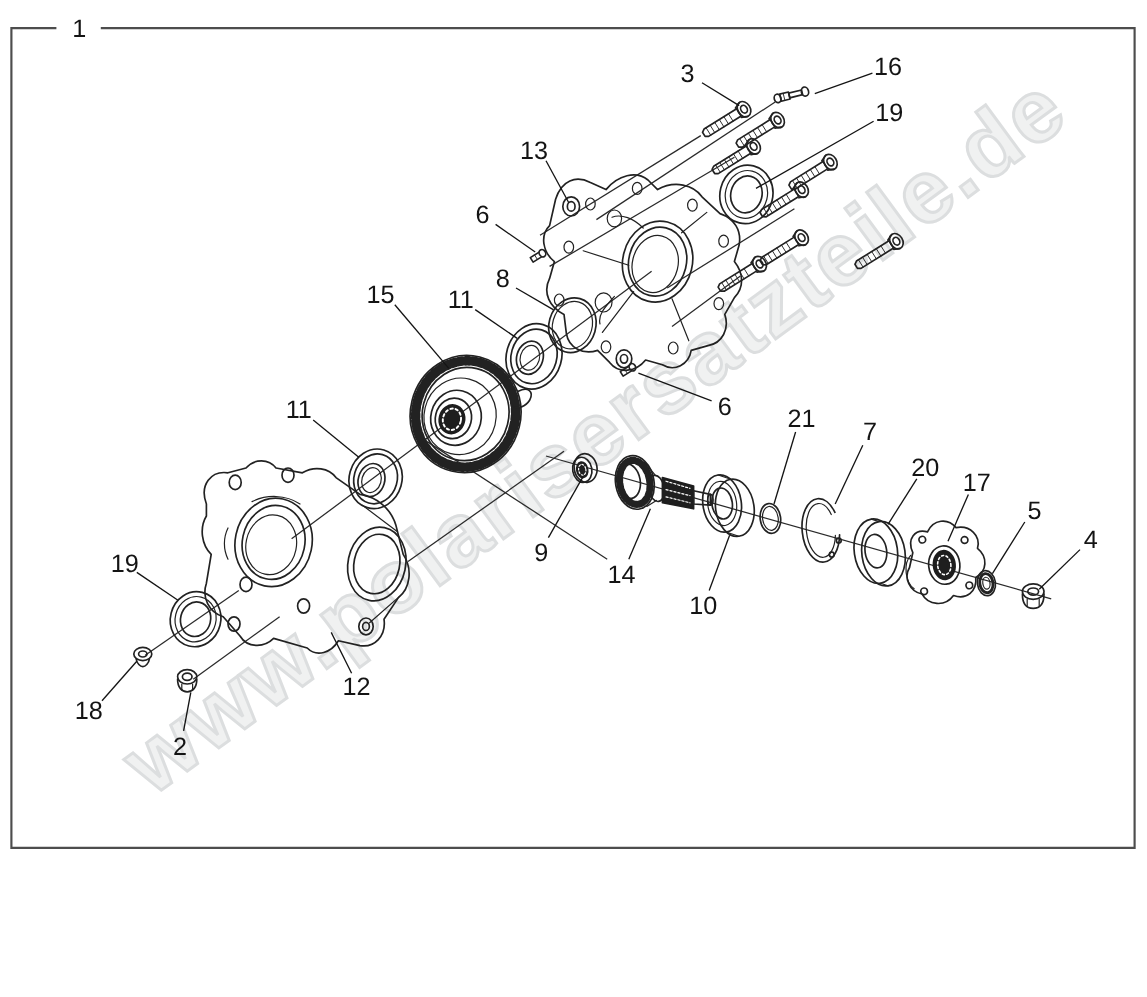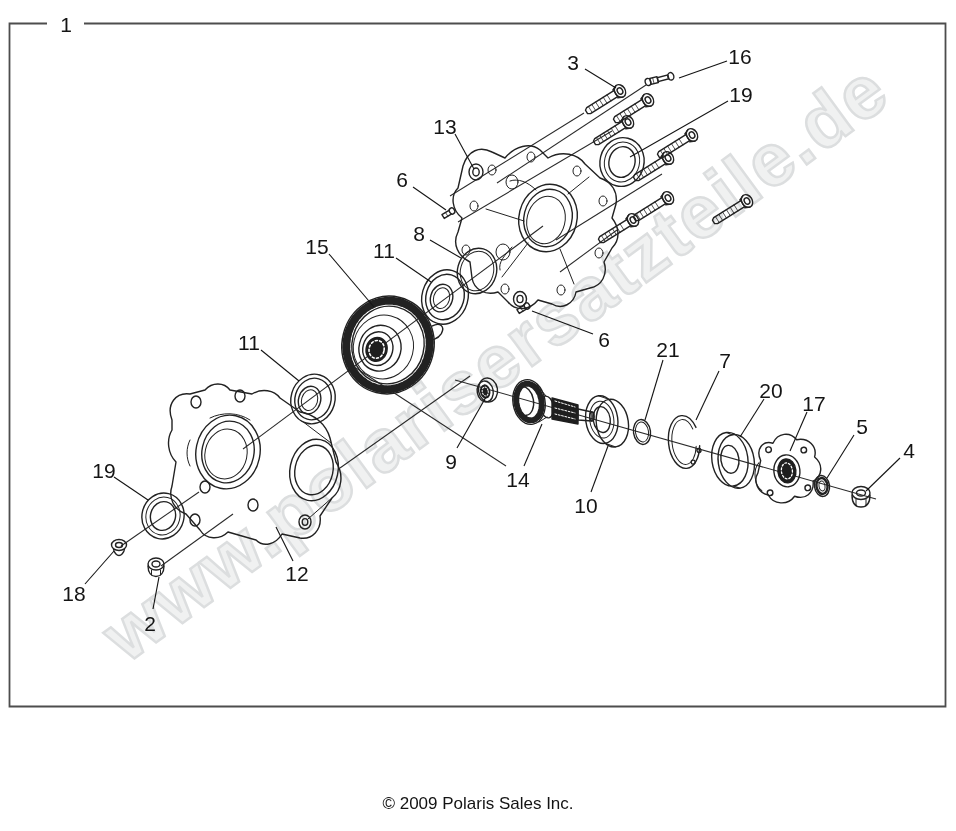--- a/index.html
+++ b/index.html
@@ -318,14 +318,13 @@
         <text x="741" y="94">19</text>
         <line x1="114" y1="477" x2="148" y2="500"></line>
         <text x="104" y="470">19</text>
         <line x1="764" y1="399" x2="740" y2="437"></line>
         <text x="771" y="390">20</text>
         <line x1="663" y1="360" x2="645" y2="420"></line>
         <text x="668" y="349">21</text>
       </g>
   </svg>
 
-  <div class="copyright">© 2009 Polaris Sales Inc.</div>
 </div>
 
 </body></html>

